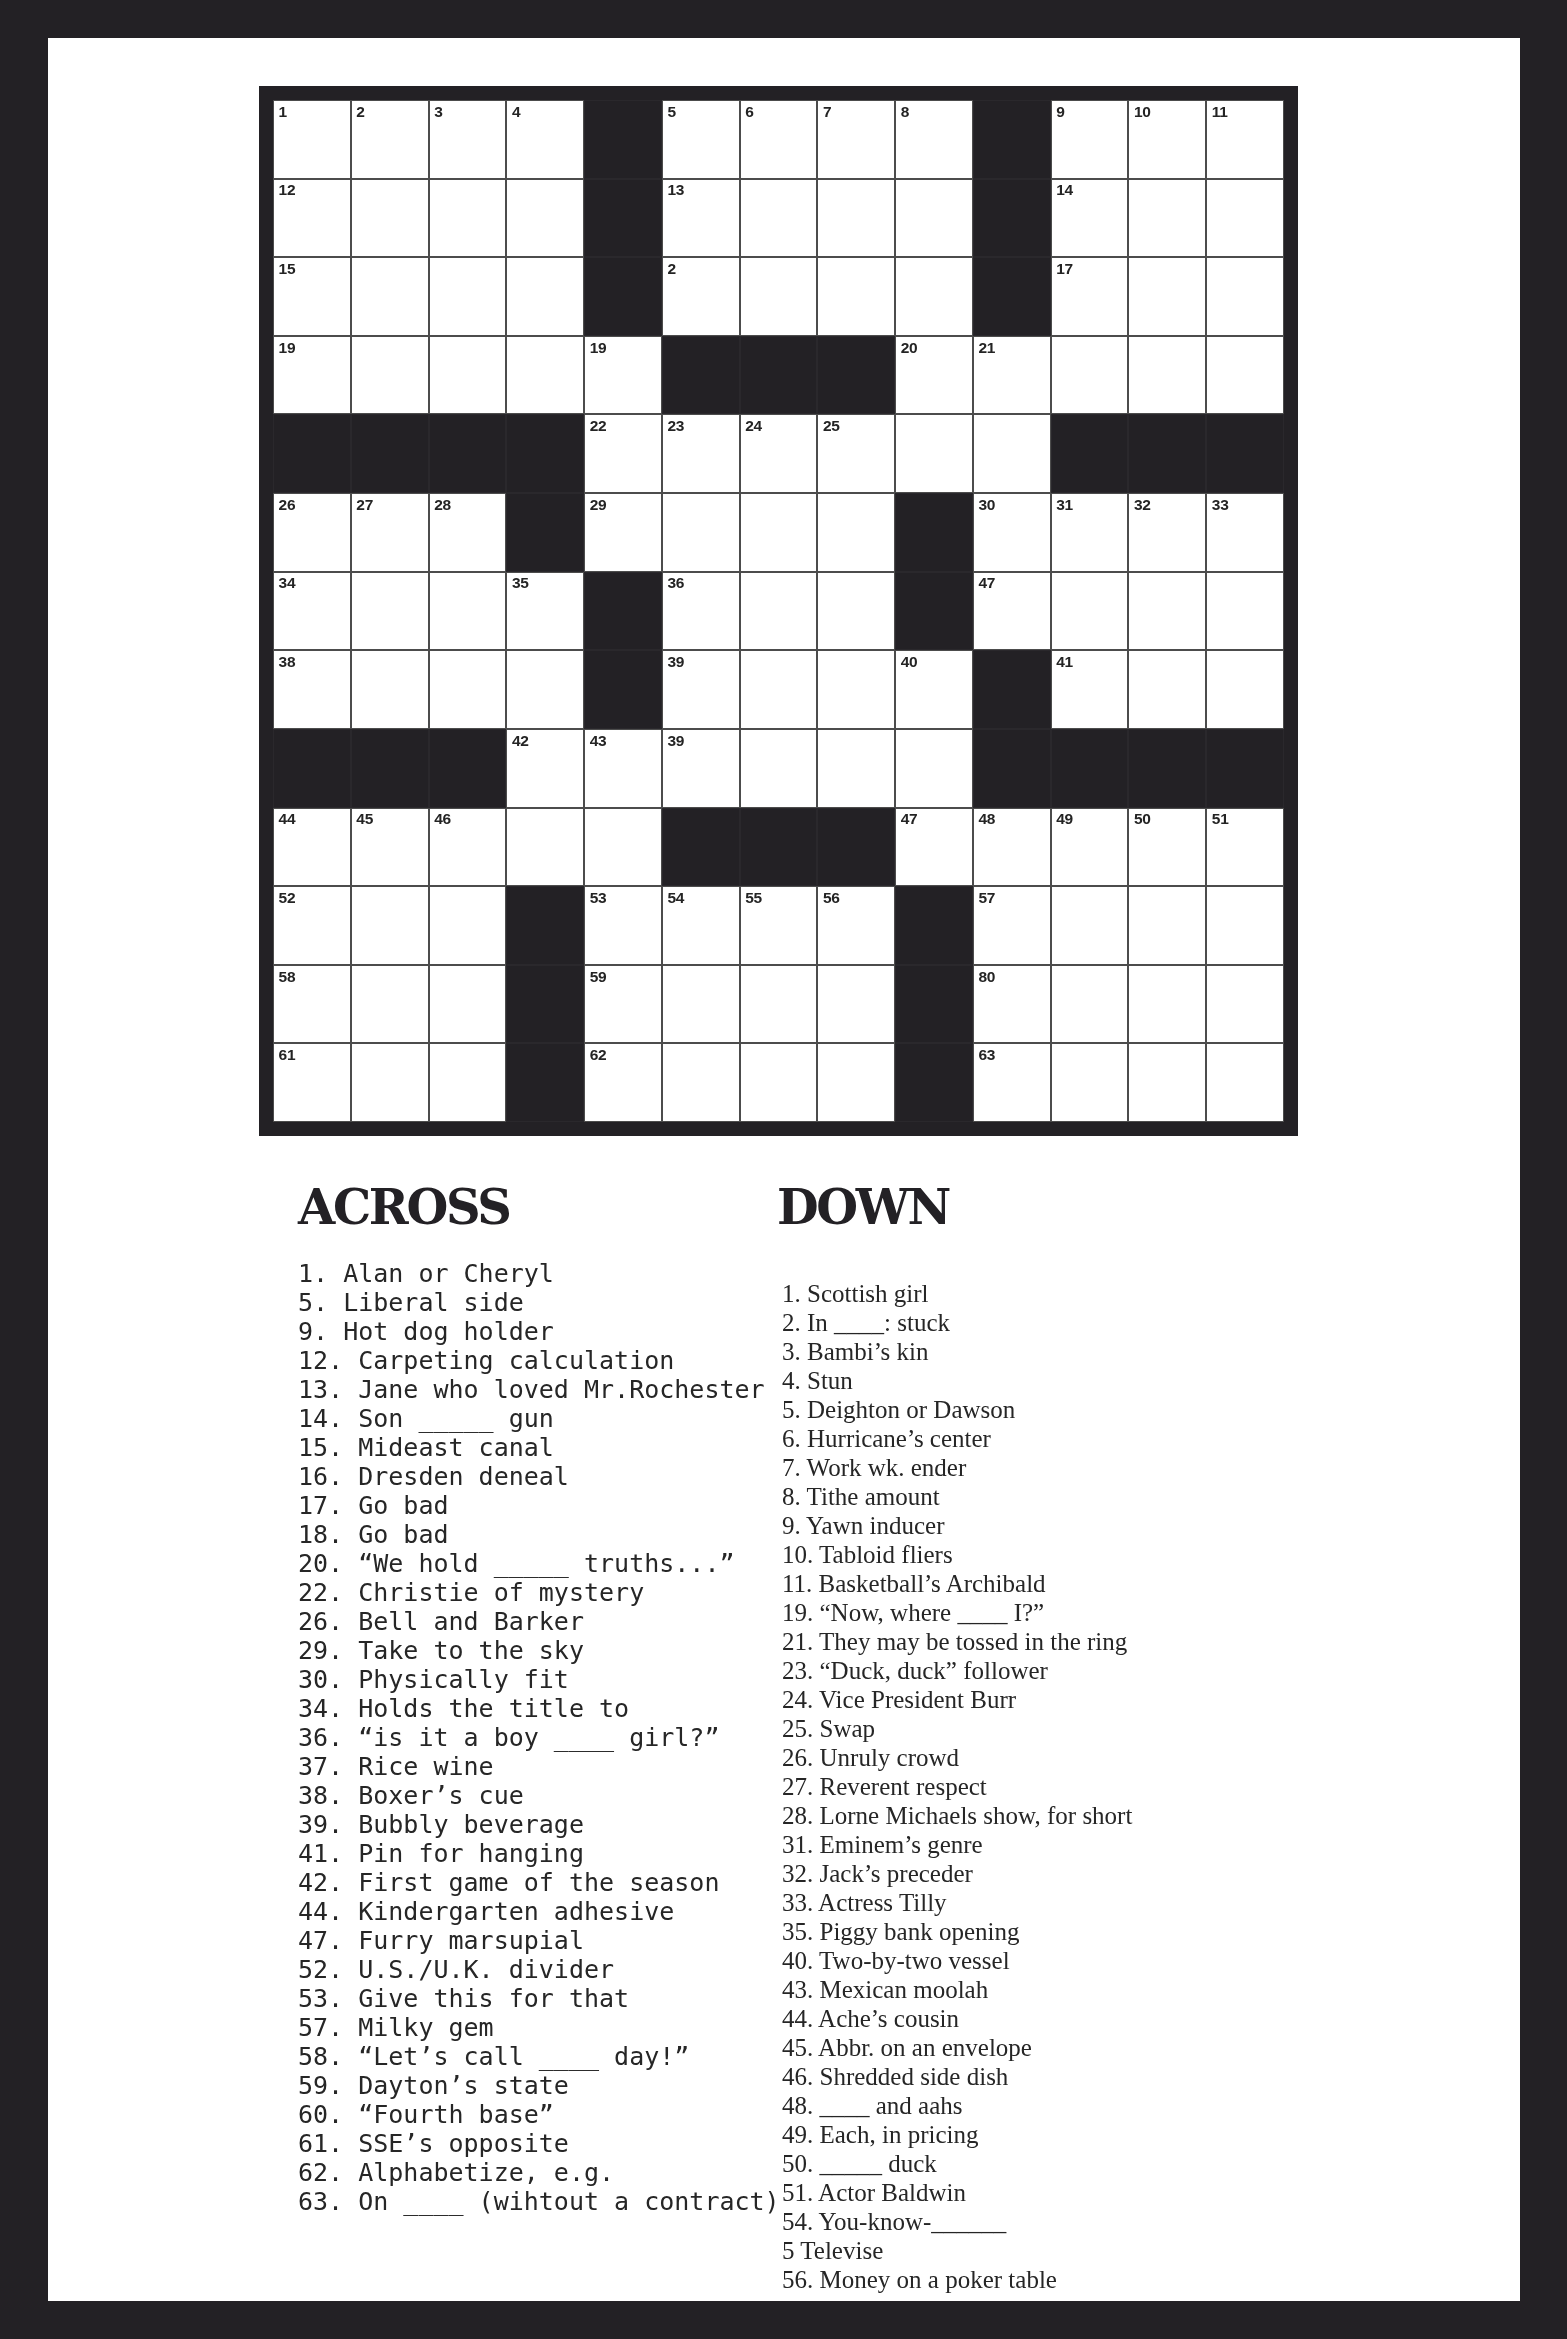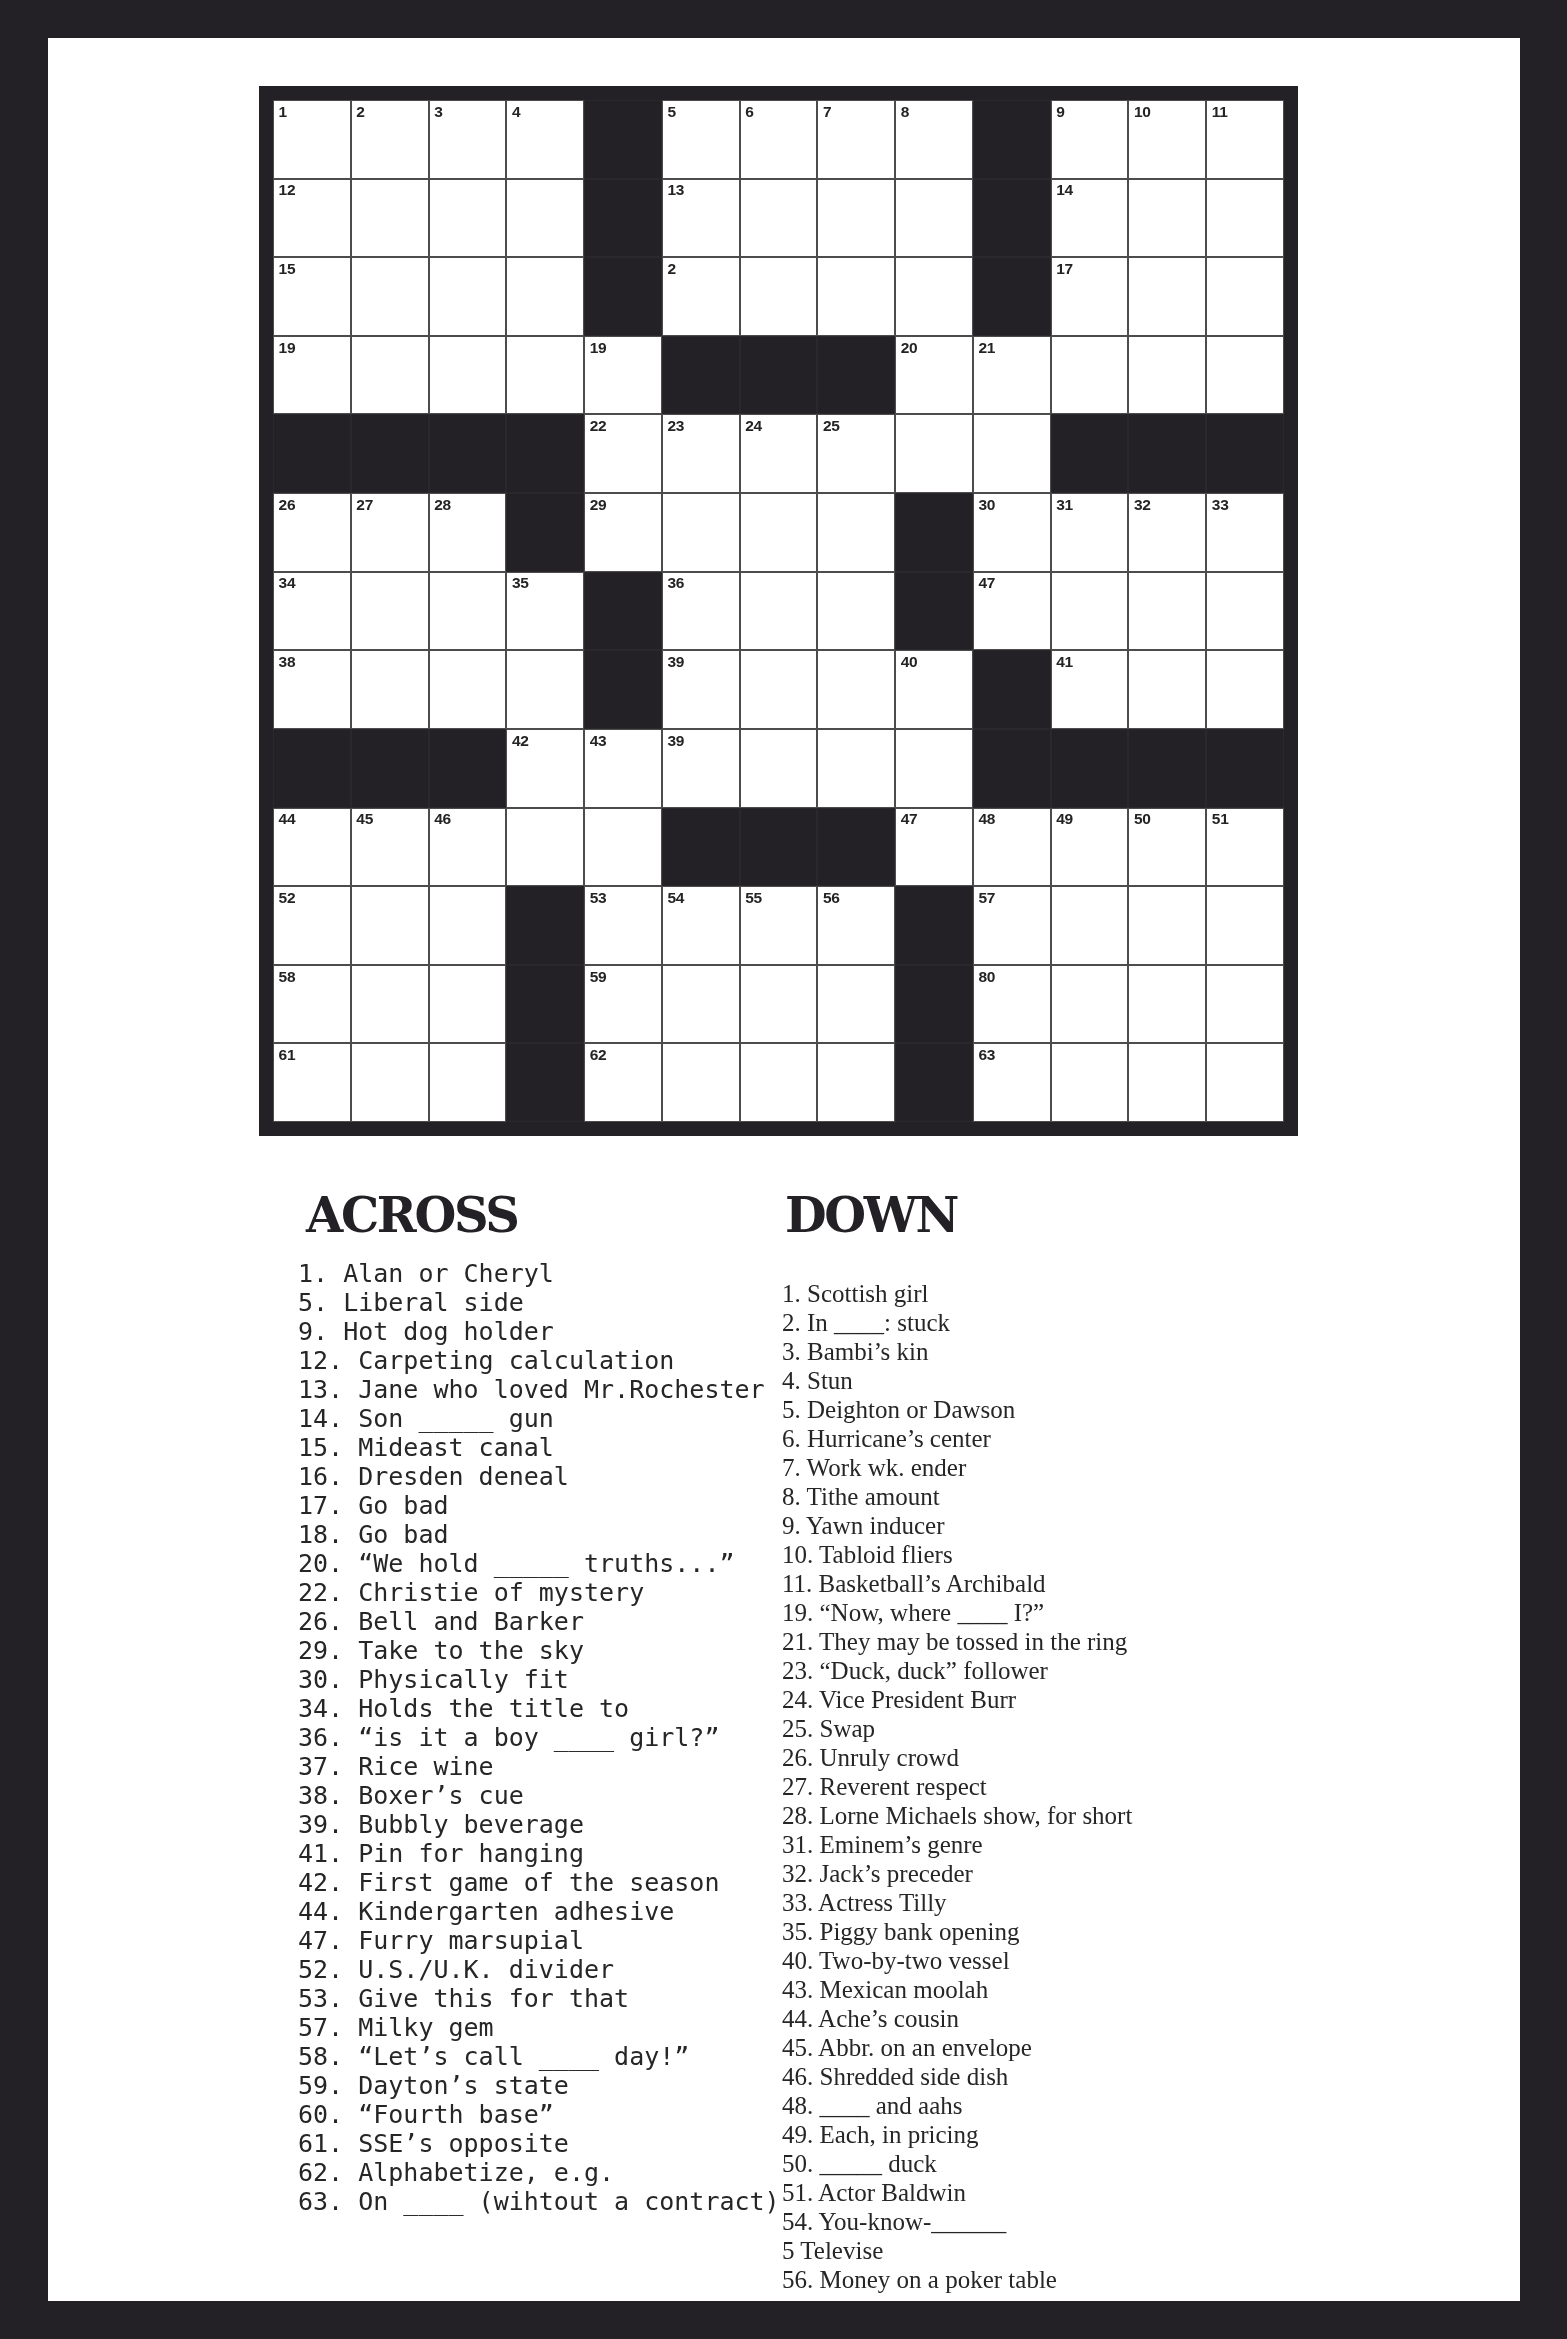--- a/index.html
+++ b/index.html
@@ -52,21 +52,21 @@
     font-family:"Liberation Sans", sans-serif;
     font-size:15.5px;
     font-weight:600;
     color:#242424;
     line-height:1.1;
     letter-spacing:-0.3px;
   }
   
   .section-title{
     position:absolute;
-    margin:8px;
+    margin:0;
     font-family:"DejaVu Serif", serif;
     font-weight:bold;
     font-size:48px;
     line-height:1;
     letter-spacing:-2.3px;
     color:var(--black);
   }
   #across-title{left:298px;top:1183px;}
   #down-title{left:777px;top:1183px;text-align:right;}
   .clue-list{

